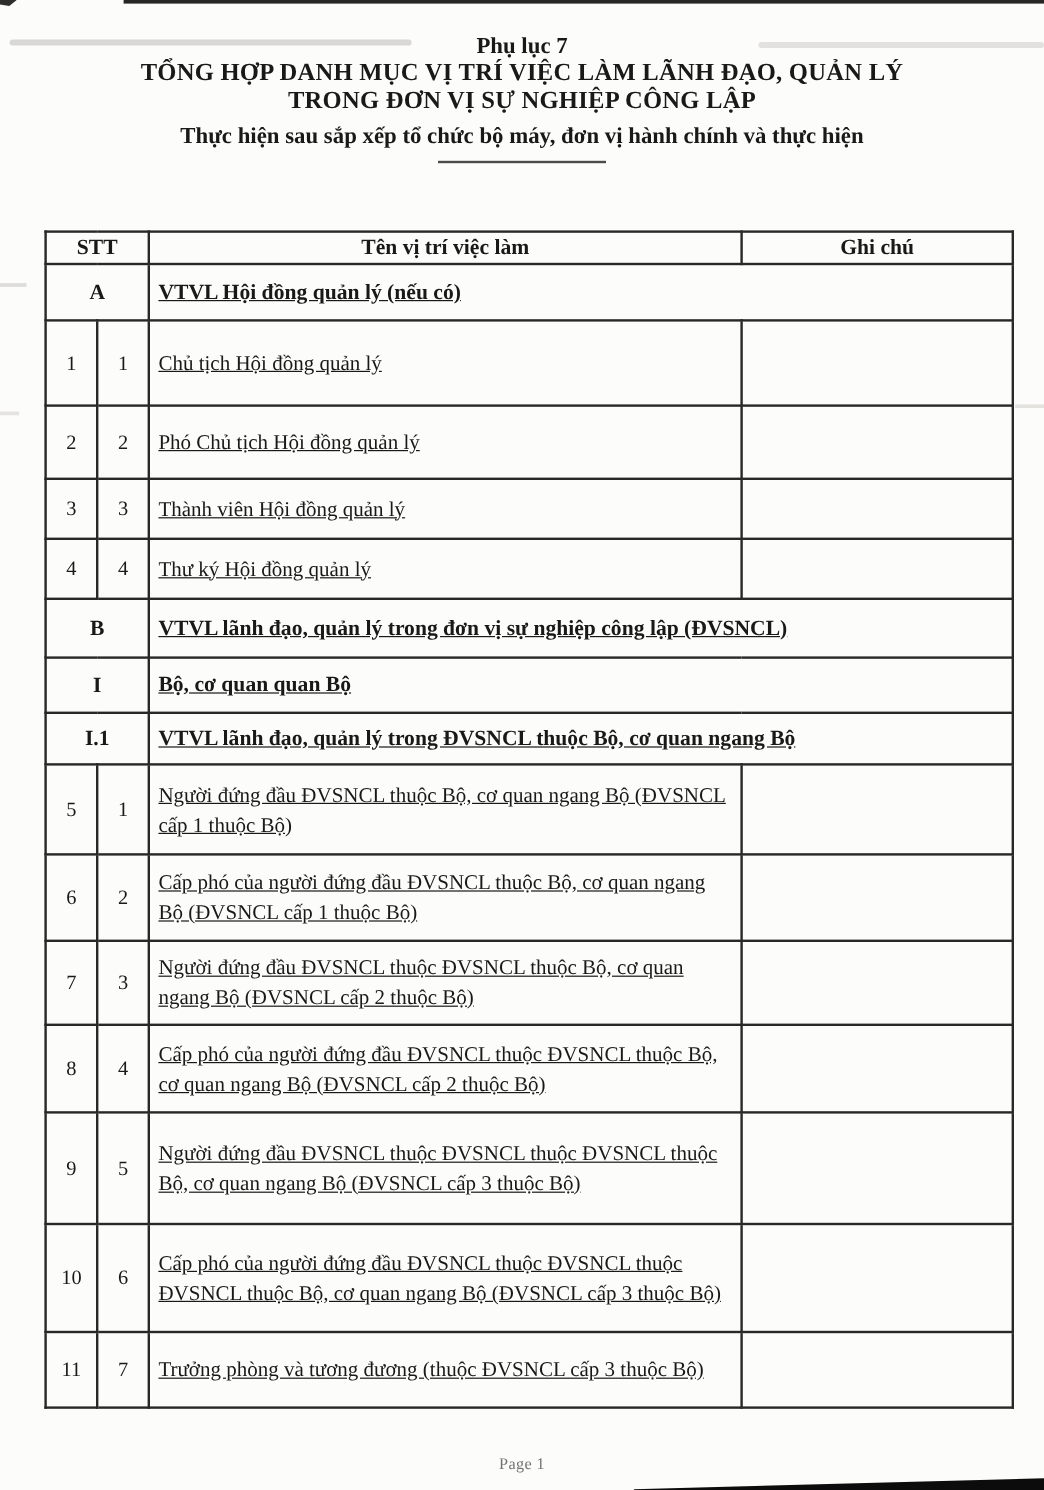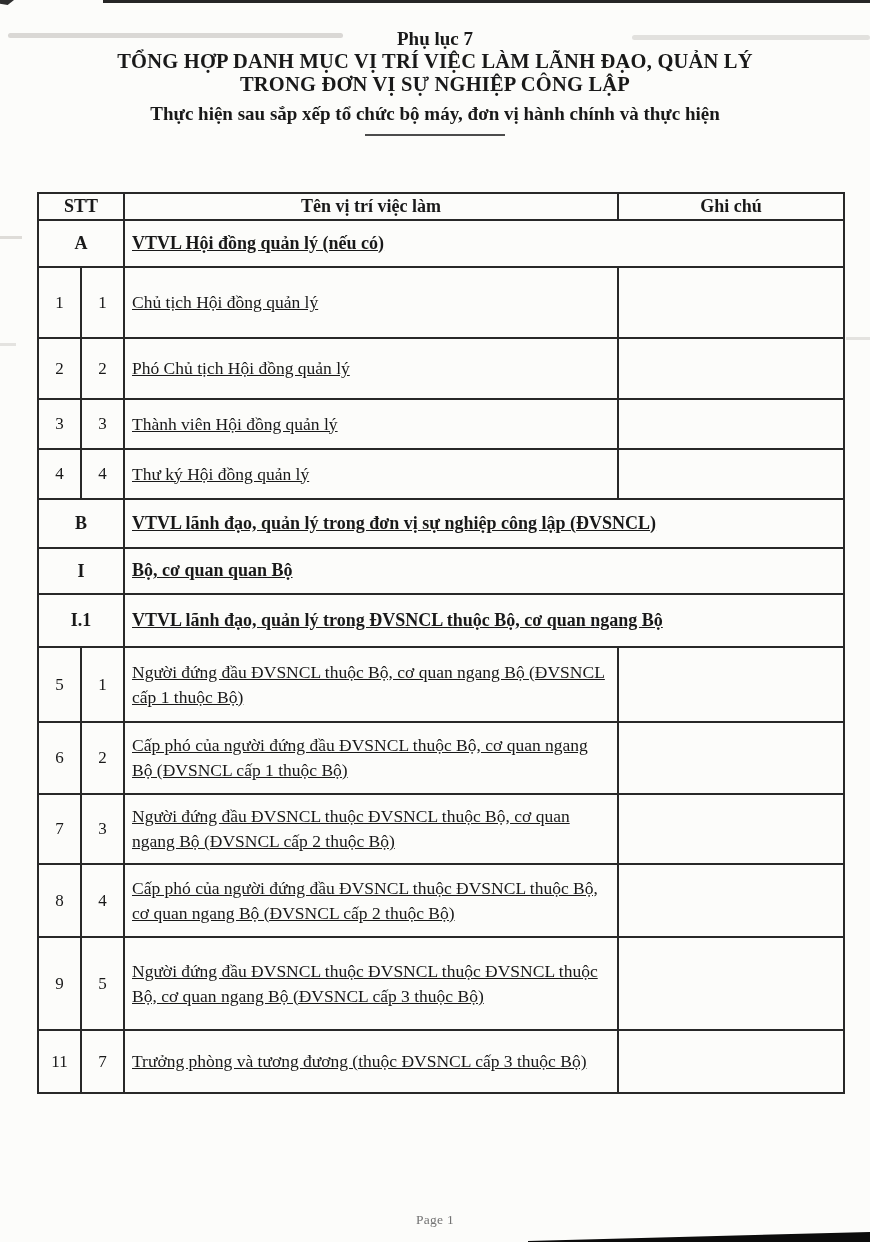--- a/index.html
+++ b/index.html
@@ -138,21 +138,21 @@
     <tr style="height:49px">
       <td colspan="2" class="stt-section">B</td>
       <td colspan="2" class="name section">VTVL lãnh đạo, quản lý trong đơn vị sự nghiệp công lập (ĐVSNCL)</td>
     </tr>
 
     <tr style="height:46px">
       <td colspan="2" class="stt-section">I</td>
       <td colspan="2" class="name section">Bộ, cơ quan quan Bộ</td>
     </tr>
 
-    <tr style="height:53px">
+    <tr style="height:43px">
       <td colspan="2" class="stt-section">I.1</td>
       <td colspan="2" class="name section">VTVL lãnh đạo, quản lý trong ĐVSNCL thuộc Bộ, cơ quan ngang Bộ</td>
     </tr>
 
     <tr style="height:75px">
       <td class="num">5</td>
       <td class="num">1</td>
       <td class="name">Người đứng đầu ĐVSNCL thuộc Bộ, cơ quan ngang Bộ (ĐVSNCL cấp 1 thuộc Bộ)</td>
       <td class="note"></td>
     </tr>
@@ -178,20 +178,26 @@
       <td class="note"></td>
     </tr>
 
     <tr style="height:93px">
       <td class="num">9</td>
       <td class="num">5</td>
       <td class="name">Người đứng đầu ĐVSNCL thuộc ĐVSNCL thuộc ĐVSNCL thuộc Bộ, cơ quan ngang Bộ (ĐVSNCL cấp 3 thuộc Bộ)</td>
       <td class="note"></td>
     </tr>
 
+    <tr style="height:90px">
+      <td class="num">10</td>
+      <td class="num">6</td>
+      <td class="name">Cấp phó của người đứng đầu ĐVSNCL thuộc ĐVSNCL thuộc ĐVSNCL thuộc Bộ, cơ quan ngang Bộ (ĐVSNCL cấp 3 thuộc Bộ)</td>
+      <td class="note"></td>
+    </tr>
 
     <tr style="height:63px">
       <td class="num">11</td>
       <td class="num">7</td>
       <td class="name">Trưởng phòng và tương đương (thuộc ĐVSNCL cấp 3 thuộc Bộ)</td>
       <td class="note"></td>
     </tr>
   </tbody>
     </table>
 

